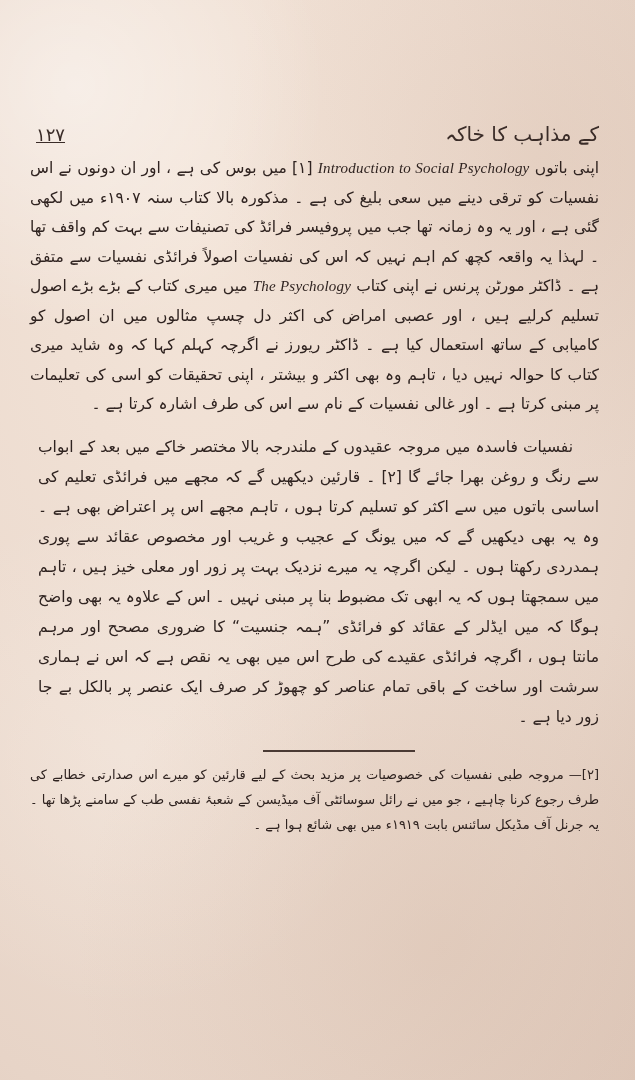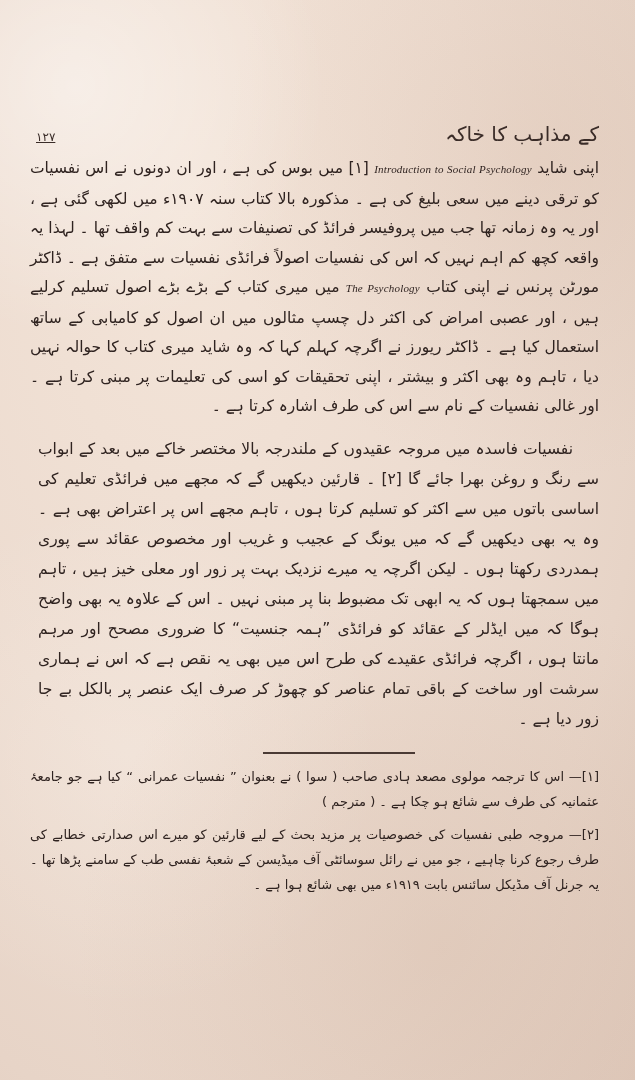--- a/index.html
+++ b/index.html
@@ -49,21 +49,21 @@
   }
   .header-title {
     font-family: "DejaVu Sans", sans-serif;
     font-size: 20px;
     color: #3a2c28;
     letter-spacing: 0.5px;
     direction: rtl;
     unicode-bidi: isolate;
   }
   .page-number {
-    font-size: 12px;
+    font-size: 18px;
     color: #3a2c28;
     direction: rtl;
     unicode-bidi: isolate;
     text-decoration: underline;
   }
 
   
   .body-area {
     padding: 8px 36px 0 30px;
     direction: rtl;
@@ -79,21 +79,21 @@
     unicode-bidi: isolate;
   }
   .para.first {
     line-height: 29.5px;
   }
   .para .latin {
     font-family: "Liberation Serif", serif;
     font-style: italic;
     direction: ltr;
     unicode-bidi: isolate;
-    font-size: 11px;
+    font-size: 15px;
     letter-spacing: 0.2px;
   }
   .indent-first {
     text-indent: 26px;
     margin-left: 8px;
   }
 
   
   .foot-sep {
     width: 152px;
@@ -124,43 +124,39 @@
   <div class="content">
 
     <div class="header">
       <div class="header-title">کے مذاہب کا خاکہ</div>
       <div class="page-number">۱۲۷</div>
     </div>
 
     <div class="body-area">
 
       <p class="para first">
-        <span>اپنی شاید</span>
+        <span>اپنی باتوں</span>
         <span class="latin">Introduction to Social  Psychology</span>
         <span>[۱]</span>
         <span>میں بوس کی ہے ، اور ان دونوں نے اس نفسیات کو ترقی دینے میں سعی بلیغ کی ہے ۔ مذکورہ بالا کتاب سنہ ۱۹۰۷ء میں لکھی گئی ہے ، اور یہ وہ زمانہ تھا جب میں پروفیسر فرائڈ کی تصنیفات سے بہت کم واقف تھا ۔ لہذا یہ واقعہ کچھ کم اہم نہیں کہ اس کی نفسیات اصولاً فرائڈی نفسیات سے متفق ہے ۔ ڈاکٹر مورٹن پرنس نے اپنی کتاب</span>
         <span class="latin">The Psychology</span>
         <span>میں میری کتاب کے بڑے بڑے اصول تسلیم کرلیے ہیں ، اور عصبی امراض کی اکثر دل چسپ مثالوں میں ان اصول کو کامیابی کے ساتھ استعمال کیا ہے ۔ ڈاکٹر ریورز نے اگرچہ کہلم کہا کہ وہ شاید میری کتاب کا حوالہ نہیں دیا ، تاہم وہ بھی اکثر و بیشتر ، اپنی تحقیقات کو اسی کی تعلیمات پر مبنی کرتا ہے ۔ اور غالی نفسیات کے نام سے اس کی طرف اشارہ کرتا ہے ۔</span>
       </p>
 
       <p class="para indent-first">
         <span>نفسیات فاسدہ میں مروجہ عقیدوں کے ملندرجہ بالا مختصر خاکے میں بعد کے ابواب سے رنگ و روغن بھرا جائے گا</span>
         <span>[۲]</span>
         <span>۔ قارئین دیکھیں گے کہ مجھے میں فرائڈی تعلیم کی اساسی باتوں میں سے اکثر کو تسلیم کرتا ہوں ، تاہم مجھے اس پر اعتراض بھی ہے ۔ وہ یہ بھی دیکھیں گے کہ میں یونگ کے عجیب و غریب اور مخصوص عقائد سے پوری ہمدردی رکھتا ہوں ۔ لیکن اگرچہ یہ میرے نزدیک بہت پر زور اور معلی خیز ہیں ، تاہم میں سمجھتا ہوں کہ یہ ابھی تک مضبوط بنا پر مبنی نہیں ۔ اس کے علاوہ یہ بھی واضح ہوگا کہ میں ایڈلر کے عقائد کو فرائڈی ”ہمہ جنسیت“ کا ضروری مصحح اور مرہم مانتا ہوں ، اگرچہ فرائڈی عقیدے کی طرح اس میں بھی یہ نقص ہے کہ اس نے ہماری سرشت اور ساخت کے باقی تمام عناصر کو چھوڑ کر صرف ایک عنصر پر بالکل بے جا زور دیا ہے ۔</span>
       </p>
 
     </div>
 
     <div class="foot-sep"></div>
 
     <div class="footnotes">
       <p class="footnote">
-        <span>[۱]—</span>
-        <span>اس کا ترجمہ مولوی مصعد ہادی صاحب ( سوا ) نے بعنوان ” نفسیات عمرانی “ کیا ہے جو جامعۂ عثمانیہ کی طرف سے شائع ہو چکا ہے ۔ ( مترجم )</span>
-      </p>
-      <p class="footnote">
         <span>[۲]—</span>
         <span>مروجہ طبی نفسیات کی خصوصیات پر مزید بحث کے لیے قارئین کو میرے اس صدارتی خطابے کی طرف رجوع کرنا چاہیے ، جو میں نے رائل سوسائٹی آف میڈیسن کے شعبۂ نفسی طب کے سامنے پڑھا تھا ۔ یہ جرنل آف مڈیکل سائنس بابت ۱۹۱۹ء میں بھی شائع ہوا ہے ۔</span>
       </p>
     </div>
 
   </div>
 </div>
 
 </body></html>

